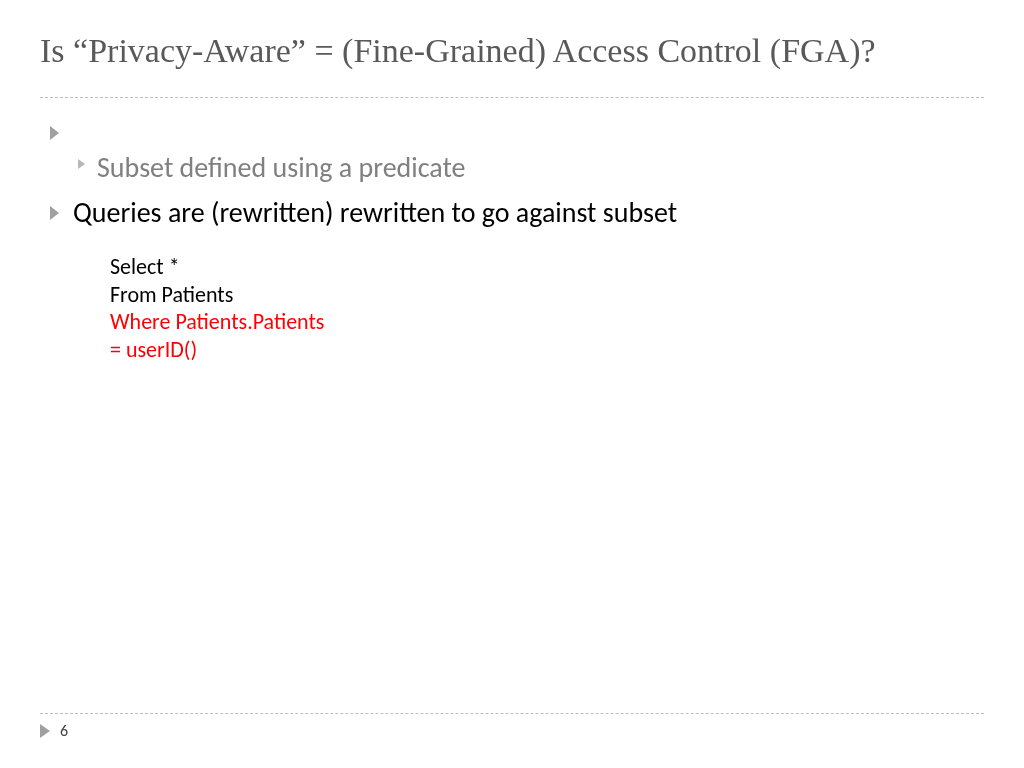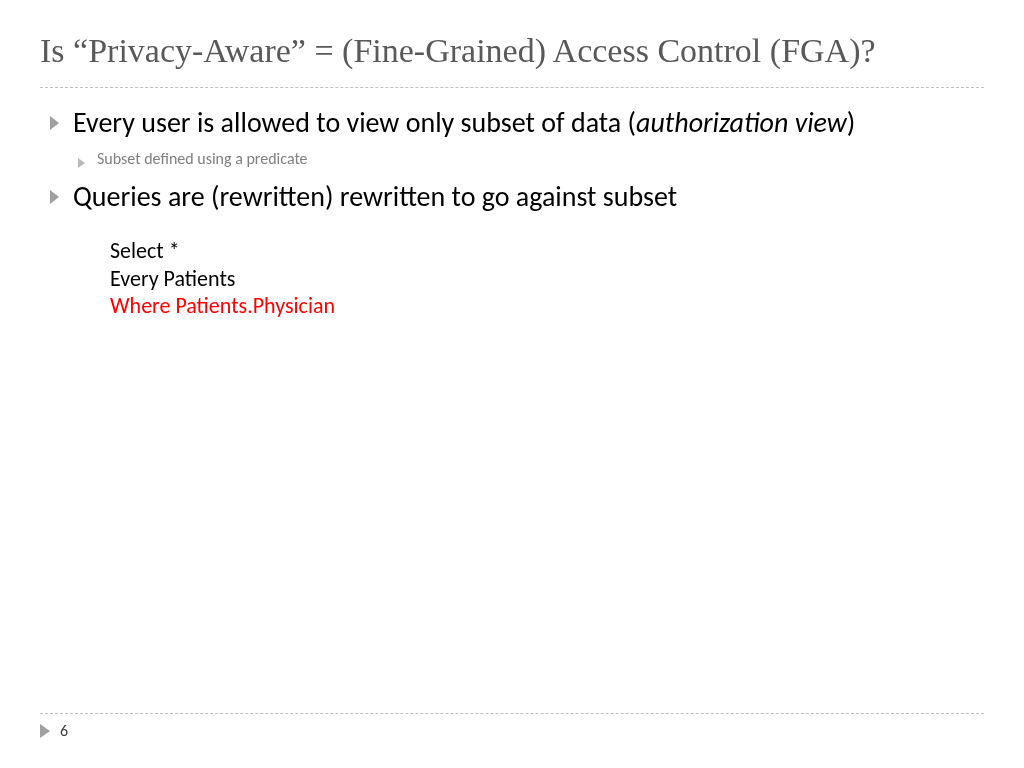--- a/index.html
+++ b/index.html
@@ -14,21 +14,21 @@
       font-family: "Gill Sans", "Gill Sans MT", Calibri, sans-serif;
       position: relative;
       padding: 30px 40px;
     }
     .title {
       font-family: Georgia, "Times New Roman", serif;
       font-size: 34px;
       color: #595959;
       font-weight: 400;
       line-height: 1.25;
-      margin-bottom: 14px;
+      margin-bottom: 24px;
     }
     .divider {
       border: none;
       border-top: 1.5px dashed #bfbfbf;
       margin-bottom: 18px;
     }
     .bullet-list {
       list-style: none;
       padding-left: 10px;
     }
@@ -58,21 +58,21 @@
       margin-top: 9px;
       margin-right: 12px;
     }
     .sub-list {
       list-style: none;
       padding-left: 38px;
       margin-top: 8px;
       margin-bottom: 10px;
     }
     .sub-item {
-      font-size: 16px;
+      font-size: 28px;
       color: #808080;
       line-height: 1.3;
       display: flex;
       align-items: flex-start;
     }
     .italic {
       font-style: italic;
     }
     .code-block {
       margin-top: 24px;
@@ -118,43 +118,41 @@
   </style>
 </head>
 <body>
 
 <h1 class="title">Is “Privacy-Aware” = (Fine-Grained) Access Control (FGA)?</h1>
 <hr class="divider">
 
 <ul class="bullet-list">
   <li class="bullet-item">
     <span class="bullet-marker"></span>
-    <span>
-      <span>Every user is allowed to view only subset of data (</span><span class="italic">authorization view</span><span>)</span>
-    </span>
   </li>
 </ul>
 
 <ul class="sub-list">
   <li class="sub-item">
     <span class="bullet-marker small"></span>
     <span>Subset defined using a predicate</span>
   </li>
 </ul>
 
 <ul class="bullet-list">
   <li class="bullet-item">
     <span class="bullet-marker"></span>
     <span>Queries are (rewritten) rewritten to go against subset</span>
   </li>
 </ul>
 
 <div class="code-block">
   <div class="code-line">Select *</div>
-  <div class="code-line">Every Patients</div>
-  <div class="code-red">Where Patients.Physician</div>
+  <div class="code-line">From Patients</div>
+  <div class="code-red">Where Patients.Patients</div>
+  <div class="code-red">= userID()</div>
 </div>
 
 <hr class="footer-divider">
 <div class="footer">
   <span class="footer-marker"></span>
   <span class="page-number">6</span>
 </div>
 
 </body></html>

